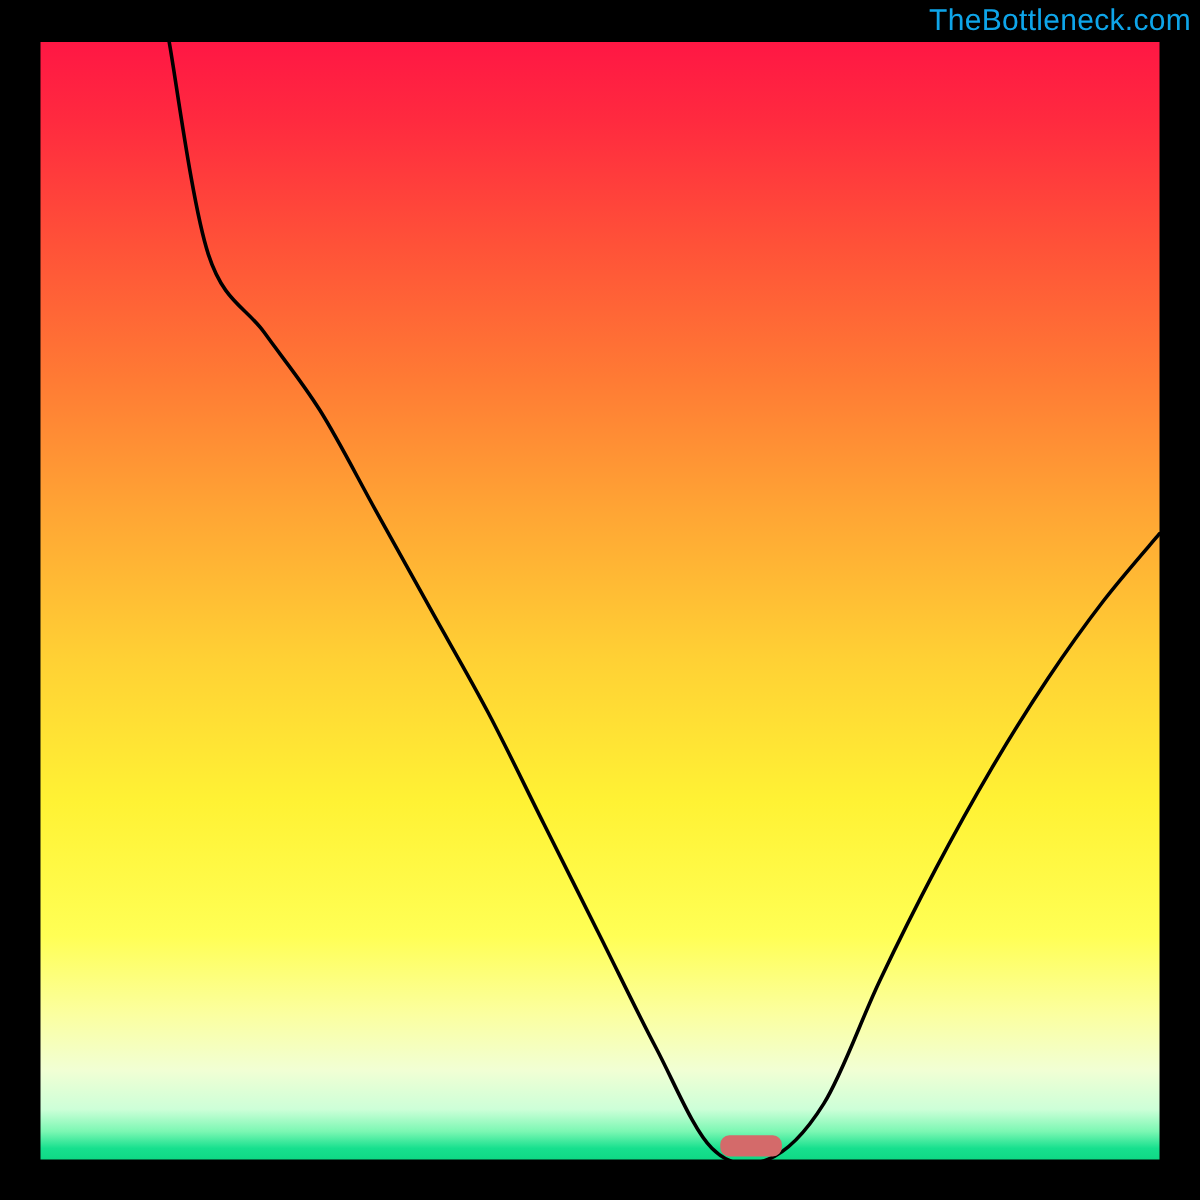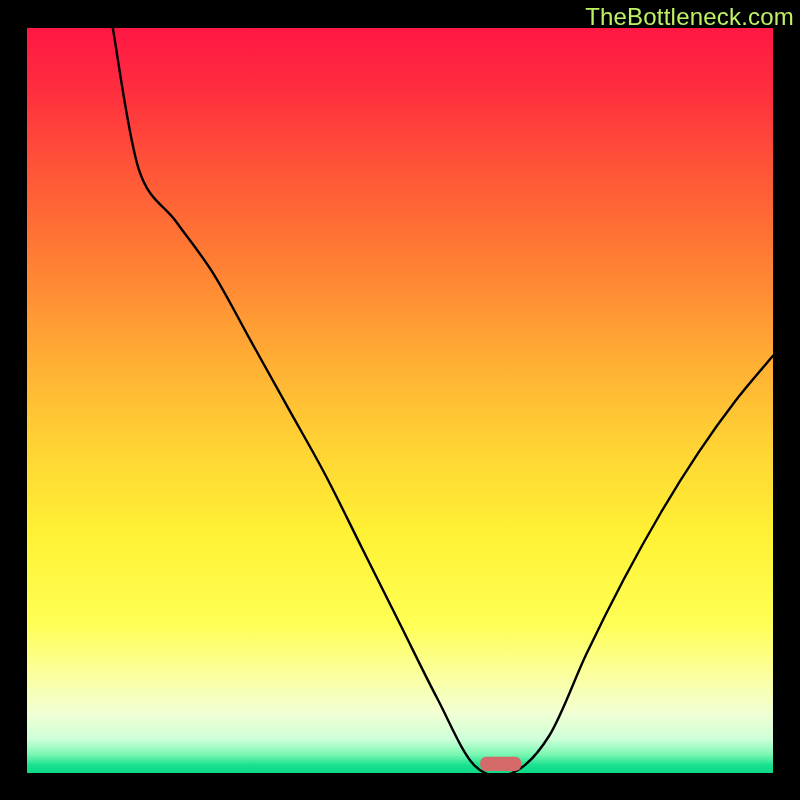--- a/index.html
+++ b/index.html
@@ -14,22 +14,22 @@
   .frame {
     position: relative;
     width: 800px;
     height: 800px;
     background: #000;
   }
   .domain-label {
     position: absolute;
     top: 3px;
     right: 6px;
-    color: #bef264;
-    font-size: 24px;
+    color: #0ea5e9;
+    font-size: 20px;
     font-weight: 500;
     letter-spacing: 0.2px;
     z-index: 5;
     user-select: none;
   }
   svg {
     position: absolute;
     top: 0;
     left: 0;
   }

